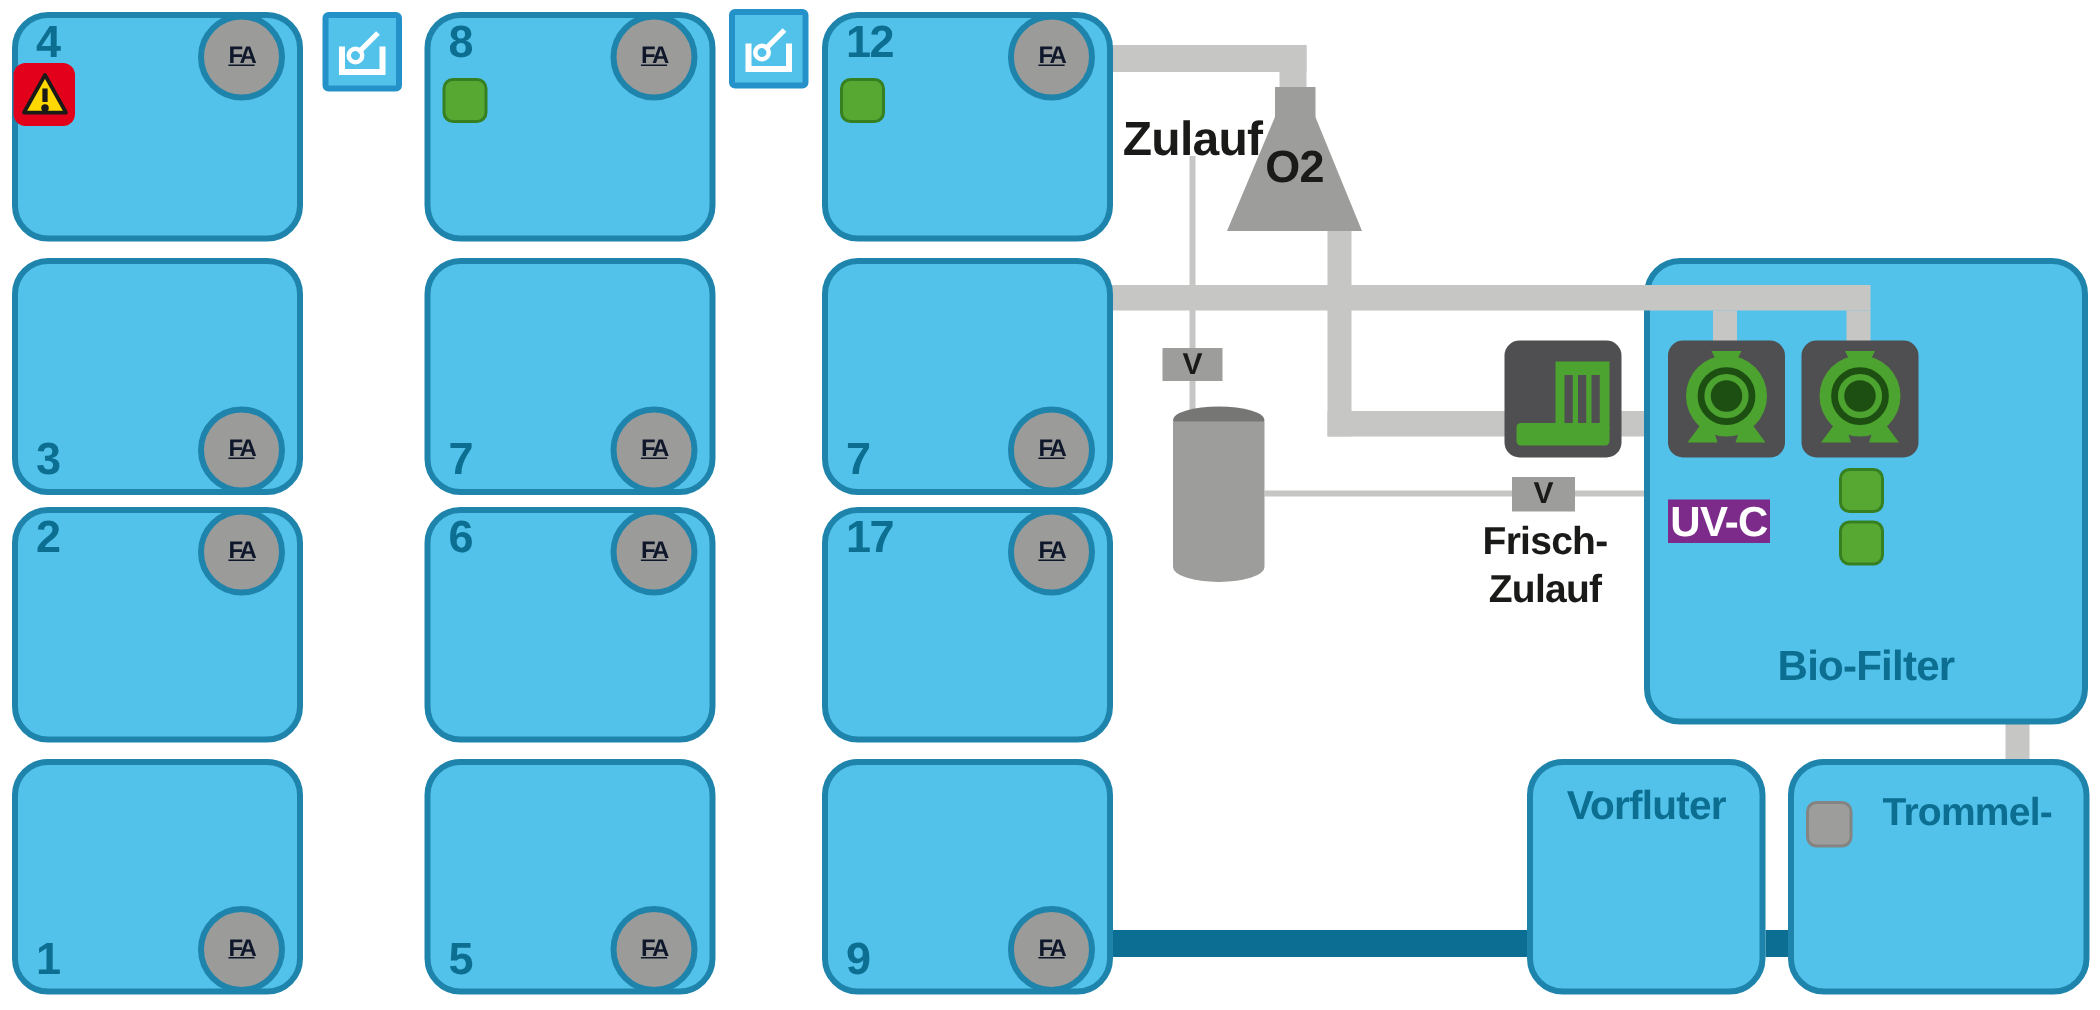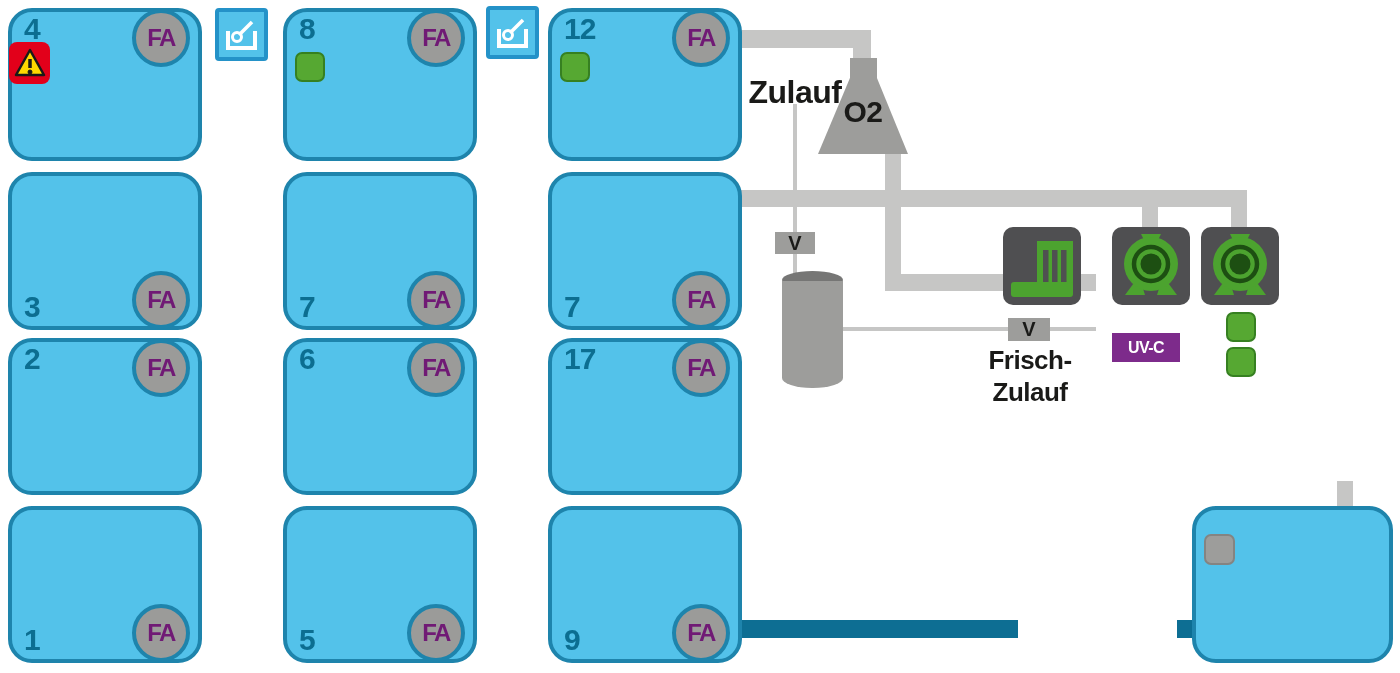--- a/index.html
+++ b/index.html
@@ -11,22 +11,22 @@
   .pipe.teal { background:var(--pipe-teal); }
 
   
   .tank { position:absolute; background:var(--tank-fill); border:4px solid var(--tank-border);
           border-radius:24px; box-sizing:border-box; }
   .tank-num { position:absolute; font-size:30px; color:var(--teal-text); letter-spacing:-1px; }
   .lbl-top .tank-num { top:0px; left:12px; }
   .lbl-bottom .tank-num { bottom:2px; left:12px; }
   .fa-badge { position:absolute; width:58px; height:58px; border-radius:50%;
               background:var(--fa-gray); border:4px solid var(--tank-border); box-sizing:border-box;
-              color:#701a75; font-size:24px; letter-spacing:-1.5px;
-              display:flex; align-items:center; justify-content:center; }
+              color:#0f172a; font-size:16px; letter-spacing:-1.5px;
+              display:flex; align-items:center; justify-content:center;text-decoration:underline; }
   .lbl-top .fa-badge { top:-3px; right:8px; }
   .lbl-bottom .fa-badge { bottom:-3px; right:8px; }
   .green-ind { position:absolute; width:30px; height:30px; border-radius:7px;
                background:var(--indicator-green); border:2px solid var(--indicator-border);
                box-sizing:border-box; }
   .tank .green-ind { left:8px; top:40px; }
   .warning-badge { position:absolute; left:-3px; top:30px; width:41px; height:42px;
                    background:var(--warning-red); border-radius:8px;
                    display:flex; align-items:center; justify-content:center; }
 
@@ -37,21 +37,21 @@
   .valve { position:absolute; background:var(--equip-gray); color:var(--text-black);
            display:flex; align-items:center; justify-content:center; font-size:20px; }
   .cyl-top { position:absolute; background:var(--equip-gray-dark); border-radius:50%; }
   .cyl-body { position:absolute; background:var(--equip-gray);
               border-radius:0 0 30px 30px / 0 0 10px 10px; }
   .funnel { position:absolute; background:var(--equip-gray);
             clip-path:polygon(35.5% 0, 65.5% 0, 100% 100%, 0% 100%); }
   .funnel-neck { position:absolute; background:var(--equip-gray); }
   .darkbox { position:absolute; width:78px; height:78px; background:var(--dark-box);
              border-radius:10px; }
-  .uvc { position:absolute; background:var(--uvc-purple); color:#ffffff; font-size:16px;
+  .uvc { position:absolute; background:var(--uvc-purple); color:#ffffff; font-size:28px;
          display:flex; align-items:center; justify-content:center; letter-spacing:-0.5px; }
 
   
   .bigbox { position:absolute; background:var(--tank-fill); border:4px solid var(--tank-border);
             border-radius:24px; box-sizing:border-box; }
   .box-label { position:absolute; color:var(--teal-text); text-align:center; letter-spacing:-0.5px; }
   .tf-square { position:absolute; left:8px; top:24px; width:31px; height:31px;
                background:var(--equip-gray); border:2px solid #848482; border-radius:7px;
                box-sizing:border-box; }
 
@@ -149,20 +149,23 @@
   </div>
   <div class="tank lbl-top" style="left:548px;top:338px;width:194px;height:157px">
     <div class="tank-num">17</div>
     <div class="fa-badge">FA</div>
   </div>
   <div class="tank lbl-bottom" style="left:548px;top:506px;width:194px;height:157px">
     <div class="tank-num">9</div>
     <div class="fa-badge">FA</div>
   </div>
 
+  <div class="bigbox" style="left:1096px;top:172px;width:296px;height:311px">
+    <div class="box-label" style="left:0;right:0;top:252px;font-size:28px">Bio-Filter</div>
+  </div>
 
   <div class="pipe" style="left:1096px;top:190px;width:151px;height:17px"></div>
   <div class="pipe" style="left:1142px;top:207px;width:16px;height:22px"></div>
   <div class="pipe" style="left:1231px;top:207px;width:16px;height:22px"></div>
 
   <div class="darkbox" style="left:1003px;top:227px">
     <svg width="78" height="78" viewBox="0 0 78 78">
       <rect class="pg" x="34" y="14" width="36" height="45"></rect>
       <rect class="dkbg" x="40" y="23" width="5.5" height="33"></rect>
       <rect class="dkbg" x="49" y="23" width="5.5" height="33"></rect>
@@ -189,23 +192,27 @@
       <circle class="pg" cx="39" cy="37" r="27"></circle>
       <circle class="pring" cx="39" cy="37" r="17" stroke-width="4.5"></circle>
       <circle class="pdark" cx="39" cy="37" r="10.5"></circle>
     </svg>
   </div>
 
   <div class="uvc" style="left:1112px;top:333px;width:68px;height:29px">UV-C</div>
   <div class="green-ind" style="left:1226px;top:312px"></div>
   <div class="green-ind" style="left:1226px;top:347px"></div>
 
+  <div class="bigbox" style="left:1018px;top:506px;width:159px;height:157px">
+    <div class="box-label" style="left:0;right:0;top:12px;font-size:27px">Vorfluter</div>
+  </div>
   <div class="bigbox" style="left:1192px;top:506px;width:201px;height:157px">
     <div class="tf-square"></div>
     <div class="box-label" style="left:38px;top:16px;width:155px;font-size:26px;line-height:30px">
+      <div>Trommel-</div>
     </div>
   </div>
 
   <div class="switch-box" style="left:215px;top:8px">
     <svg width="45" height="45" viewBox="0 0 45 45">
       <path class="swg" d="M9,19 L9,36 L36,36 L36,19" stroke-width="4"></path>
       <line class="swg" x1="20" y1="23" x2="33" y2="10" stroke-width="3.5"></line>
       <circle class="swg" cx="18" cy="25" r="4.5" stroke-width="3"></circle>
     </svg>
   </div>

